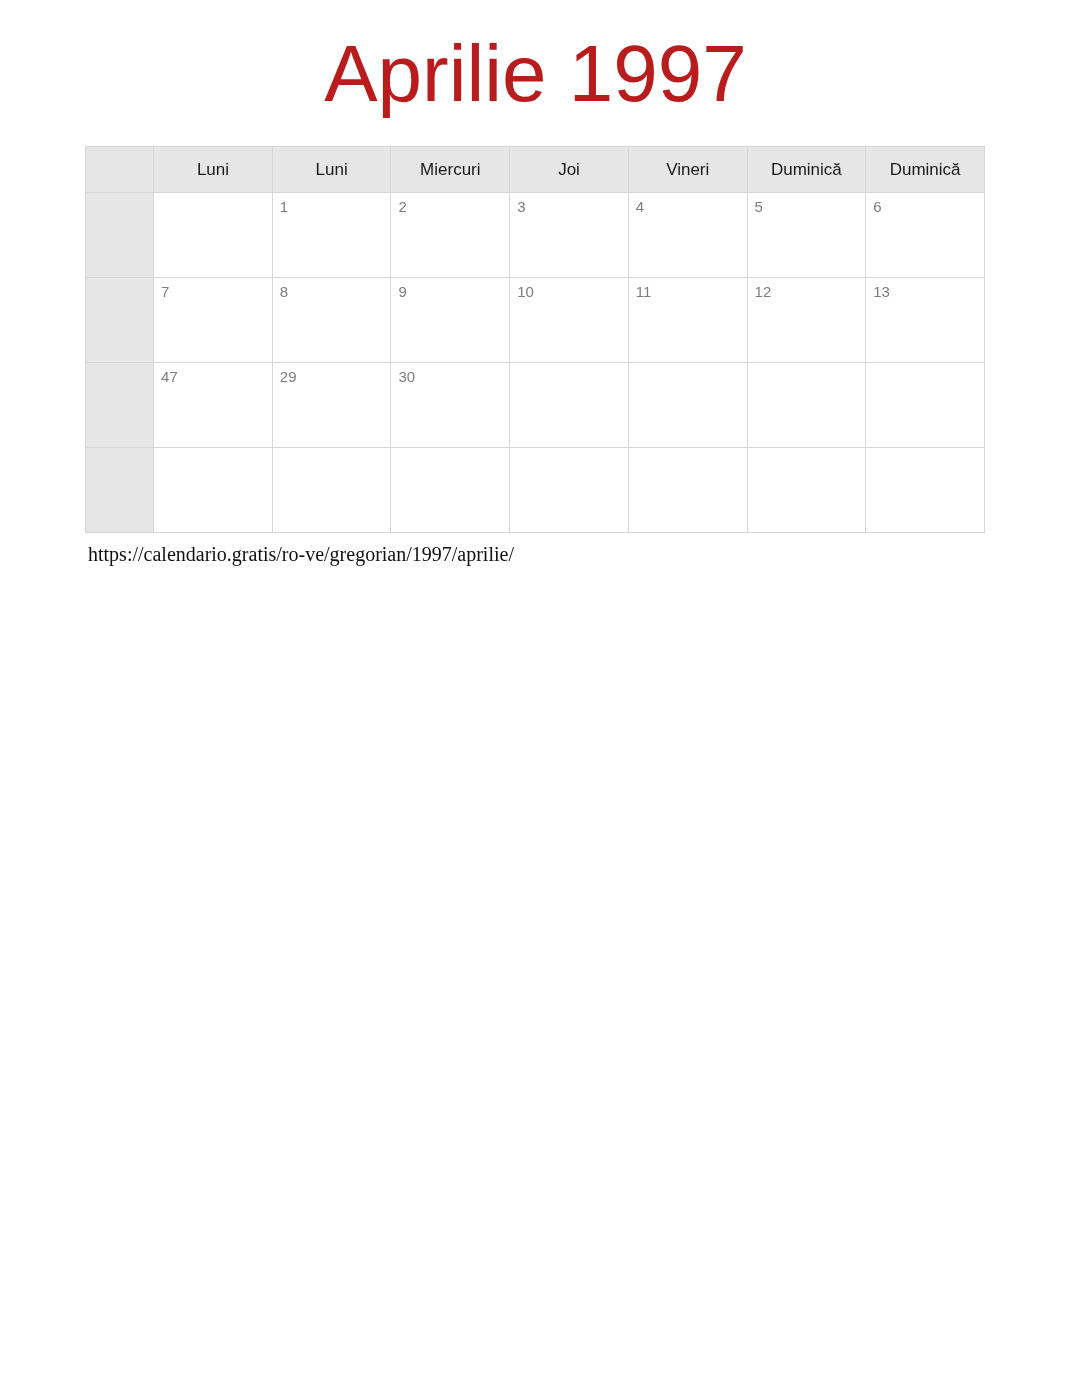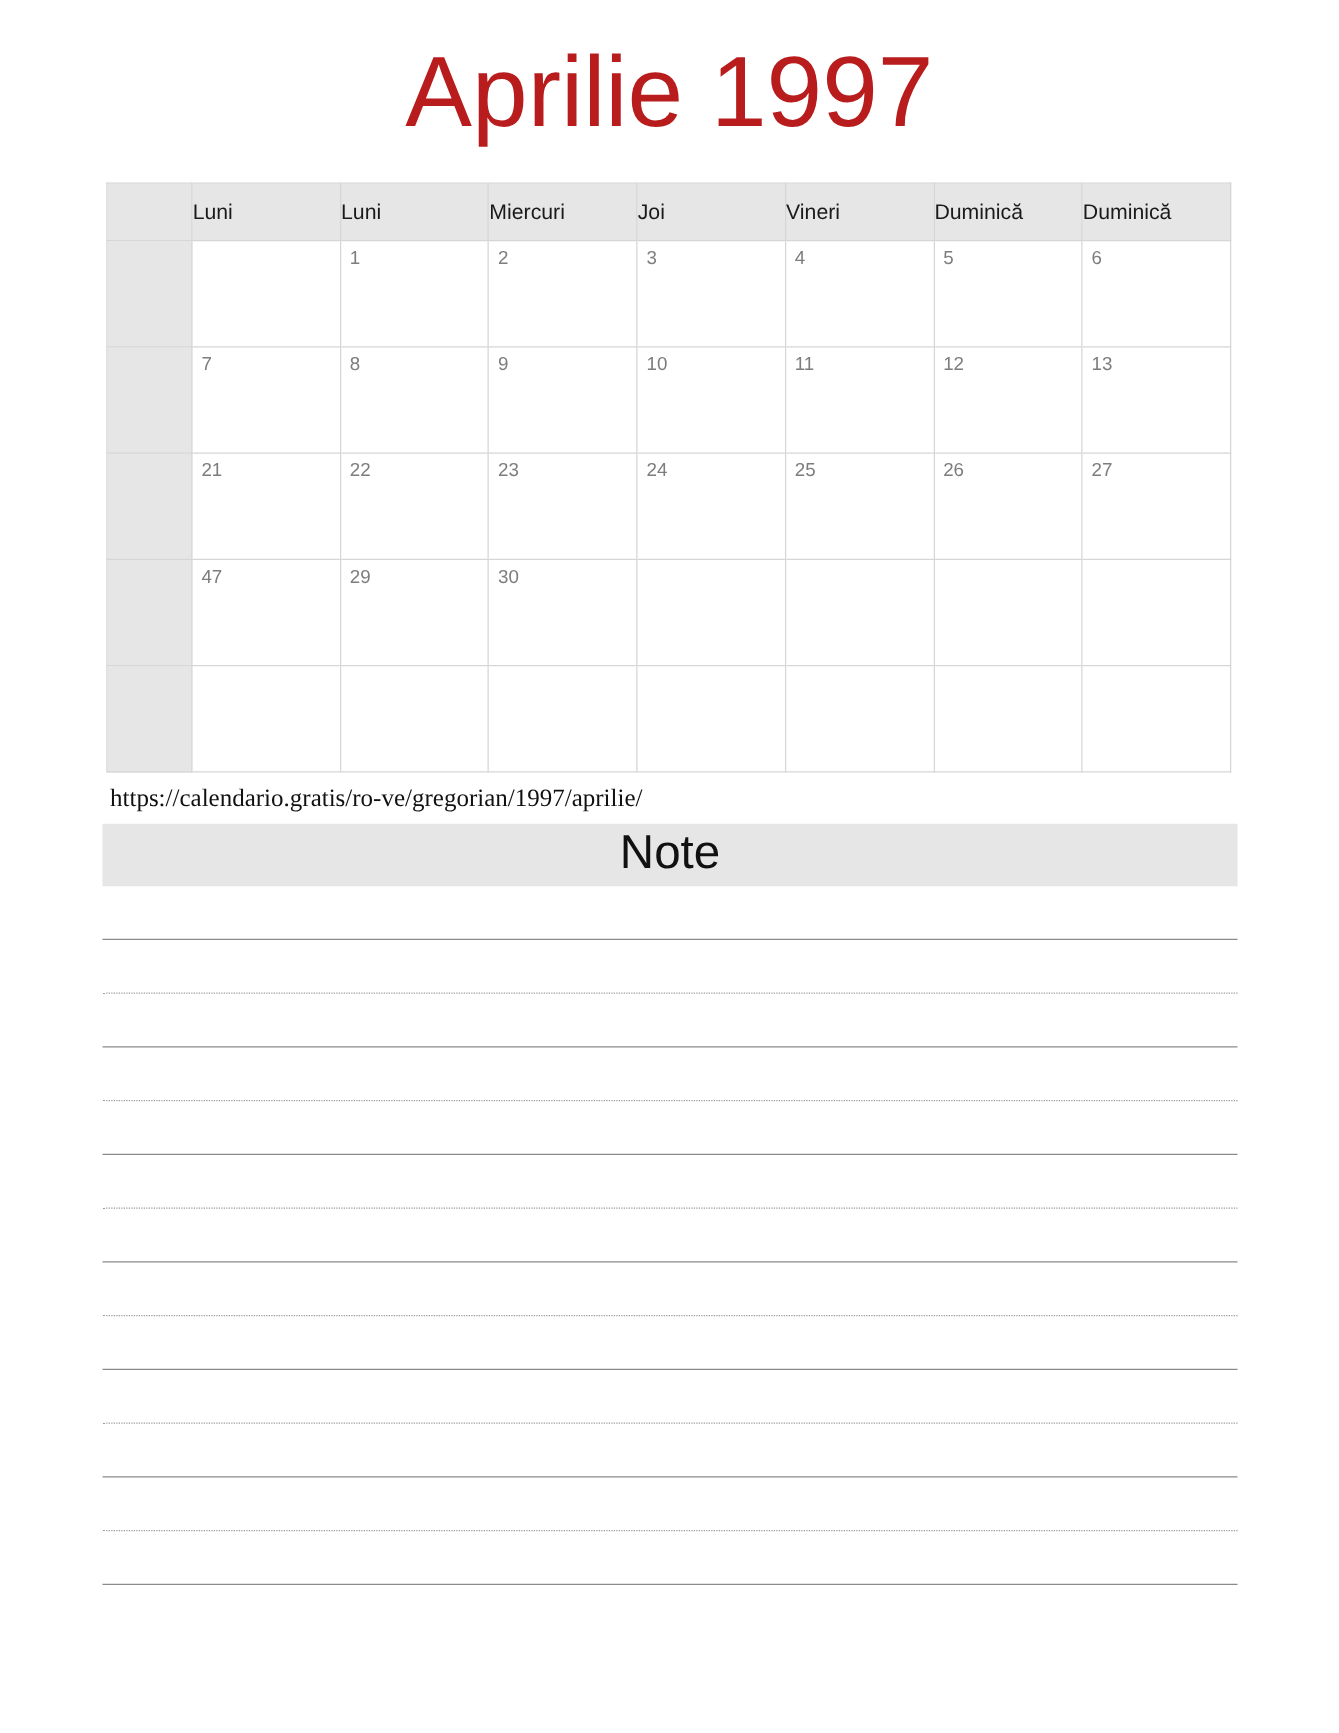--- a/index.html
+++ b/index.html
@@ -47,21 +47,21 @@
 
   table.calendar th, table.calendar td {
     border: 1px solid #d6d6d6;
     padding: 0;
   }
   table.calendar thead th {
     background: #e6e6e6;
     font-size: 17px;
     font-weight: 400;
     height: 45px;
-    text-align: left;
+    text-align: center;
     color: #1a1a1a;
     vertical-align: middle;
     margin-top: 42px;
   }
   table.calendar thead th.gutter-head {
     background: #e6e6e6;
     border-right: 1px solid #d6d6d6;
   }
   td.gutter-cell {
     background: #e6e6e6;
@@ -192,44 +192,20 @@
           <td class="day-cell">
               <span class="daynum">12</span>
             </td>
           <td class="day-cell">
               <span class="daynum">13</span>
             </td>
         </tr>
         <tr>
           <td class="gutter-cell"></td>
           <td class="day-cell">
-              <span class="daynum">21</span>
-            </td>
-          <td class="day-cell">
-              <span class="daynum">22</span>
-            </td>
-          <td class="day-cell">
-              <span class="daynum">23</span>
-            </td>
-          <td class="day-cell">
-              <span class="daynum">24</span>
-            </td>
-          <td class="day-cell">
-              <span class="daynum">25</span>
-            </td>
-          <td class="day-cell">
-              <span class="daynum">26</span>
-            </td>
-          <td class="day-cell">
-              <span class="daynum">27</span>
-            </td>
-        </tr>
-        <tr>
-          <td class="gutter-cell"></td>
-          <td class="day-cell">
               <span class="daynum">47</span>
             </td>
           <td class="day-cell">
               <span class="daynum">29</span>
             </td>
           <td class="day-cell">
               <span class="daynum">30</span>
             </td>
           <td class="day-cell">
               <span class="daynum"></span>
@@ -267,32 +243,14 @@
           <td class="day-cell">
               <span class="daynum"></span>
             </td>
         </tr>
       </tbody>
     </table>
   </div>
 
   <div class="url">https://calendario.gratis/ro-ve/gregorian/1997/aprilie/</div>
 
-  <div class="notes-wrap">
-    <div class="notes-header">Note</div>
-    <div class="notes-lines">
-      <div class="note-line solid"></div>
-      <div class="note-line"></div>
-      <div class="note-line solid"></div>
-      <div class="note-line"></div>
-      <div class="note-line solid"></div>
-      <div class="note-line"></div>
-      <div class="note-line solid"></div>
-      <div class="note-line"></div>
-      <div class="note-line solid"></div>
-      <div class="note-line"></div>
-      <div class="note-line solid"></div>
-      <div class="note-line"></div>
-      <div class="note-line solid"></div>
-    </div>
-  </div>
 
 </div>
 
 </body></html>

